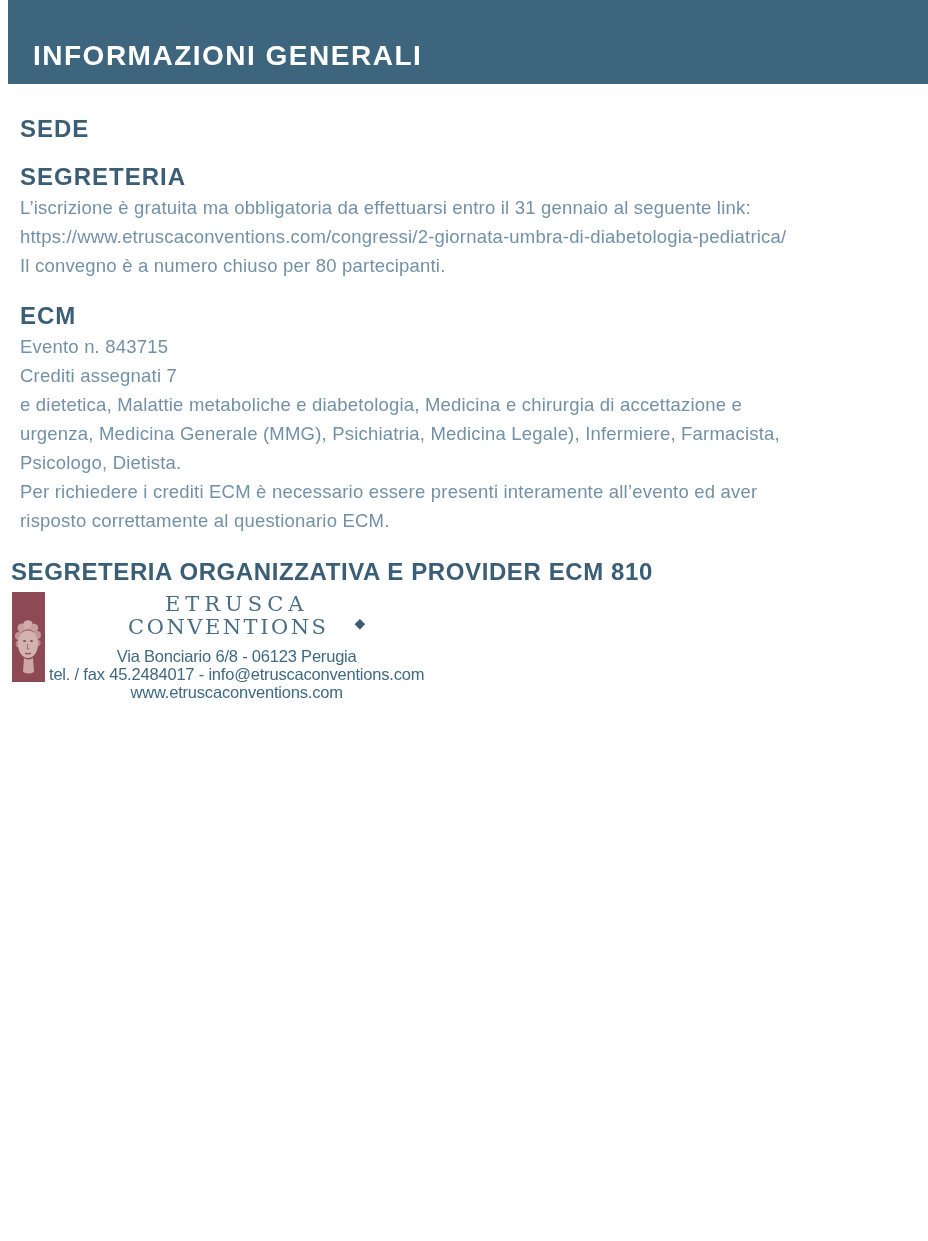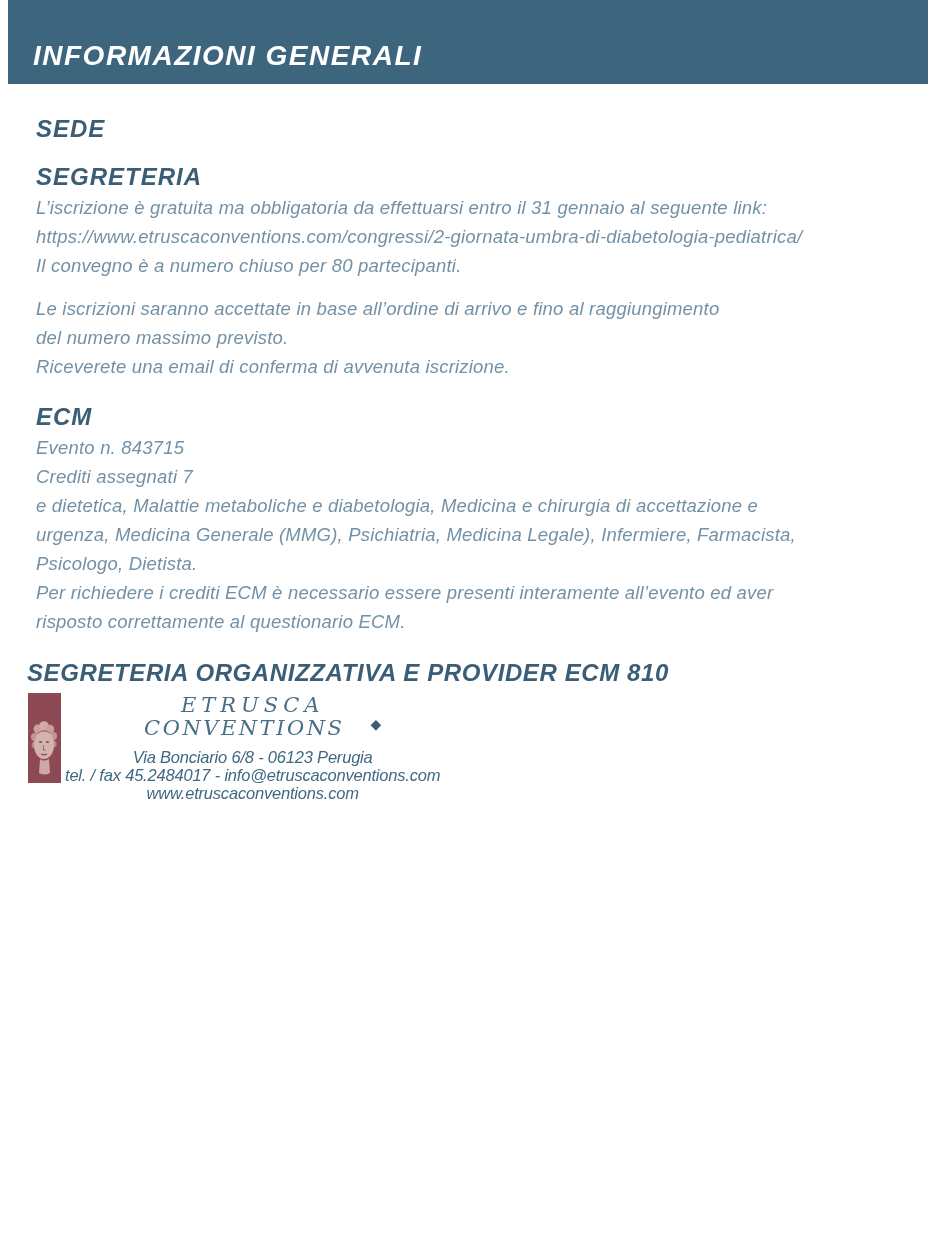--- a/index.html
+++ b/index.html
@@ -12,36 +12,35 @@
     --logotype_text:#4a6e86;
   }
   *{margin:0;padding:0;box-sizing:border-box;}
   html,body{background:#ffffff;}
   .page{
     position:relative;
     width:928px;height:1241px;
     background:#ffffff;
     overflow:hidden;
     font-family:"Liberation Sans",sans-serif;
-    font-style:italic;
   }
   .topbar{
     margin-left:8px;
     height:84px;
     background:var(--bar_bg,#3d657e);
     display:flex;align-items:flex-end;
   }
   .topbar h1{
     color:var(--title_text,#fff);
     font-size:28px;font-weight:bold;
     letter-spacing:1.5px;
     padding:0 0 12px 25px;
     white-space:nowrap;
   }
-  .content{padding-left:36px;}
+  .content{padding-left:20px;}
   h2.sec{
     color:var(--heading_text,#3b5e77);
     font-size:24px;font-weight:bold;
     letter-spacing:1px;
     line-height:26px;
     white-space:nowrap;
   }
   .line{
     color:var(--body_text,#7391a6);
     font-size:18.5px;
@@ -117,25 +116,20 @@
       <h2 class="sec">SEDE</h2>
     </section>
 
     <section class="sec-iscrizione">
       <h2 class="sec">SEGRETERIA</h2>
       <div class="lines para1">
         <div class="line">L’iscrizione è gratuita ma obbligatoria da effettuarsi entro il 31 gennaio al seguente link:</div>
         <div class="line link-line">https://www.etruscaconventions.com/congressi/2-giornata-umbra-di-diabetologia-pediatrica/</div>
         <div class="line">Il convegno è a numero chiuso per 80 partecipanti.</div>
       </div>
-      <div class="lines para2">
-        <div class="line">Le iscrizioni saranno accettate in base all’ordine di arrivo e fino al raggiungimento</div>
-        <div class="line">del numero massimo previsto.</div>
-        <div class="line">Riceverete una email di conferma di avvenuta iscrizione.</div>
-      </div>
     </section>
 
     <section class="sec-ecm">
       <h2 class="sec">ECM</h2>
       <div class="lines">
         <div class="line">Evento n. 843715</div>
         <div class="line">Crediti assegnati 7</div>
         <div class="line">e dietetica, Malattie metaboliche e diabetologia, Medicina e chirurgia di accettazione e</div>
         <div class="line">urgenza, Medicina Generale (MMG), Psichiatria, Medicina Legale), Infermiere, Farmacista,</div>
         <div class="line">Psicologo, Dietista.</div>

